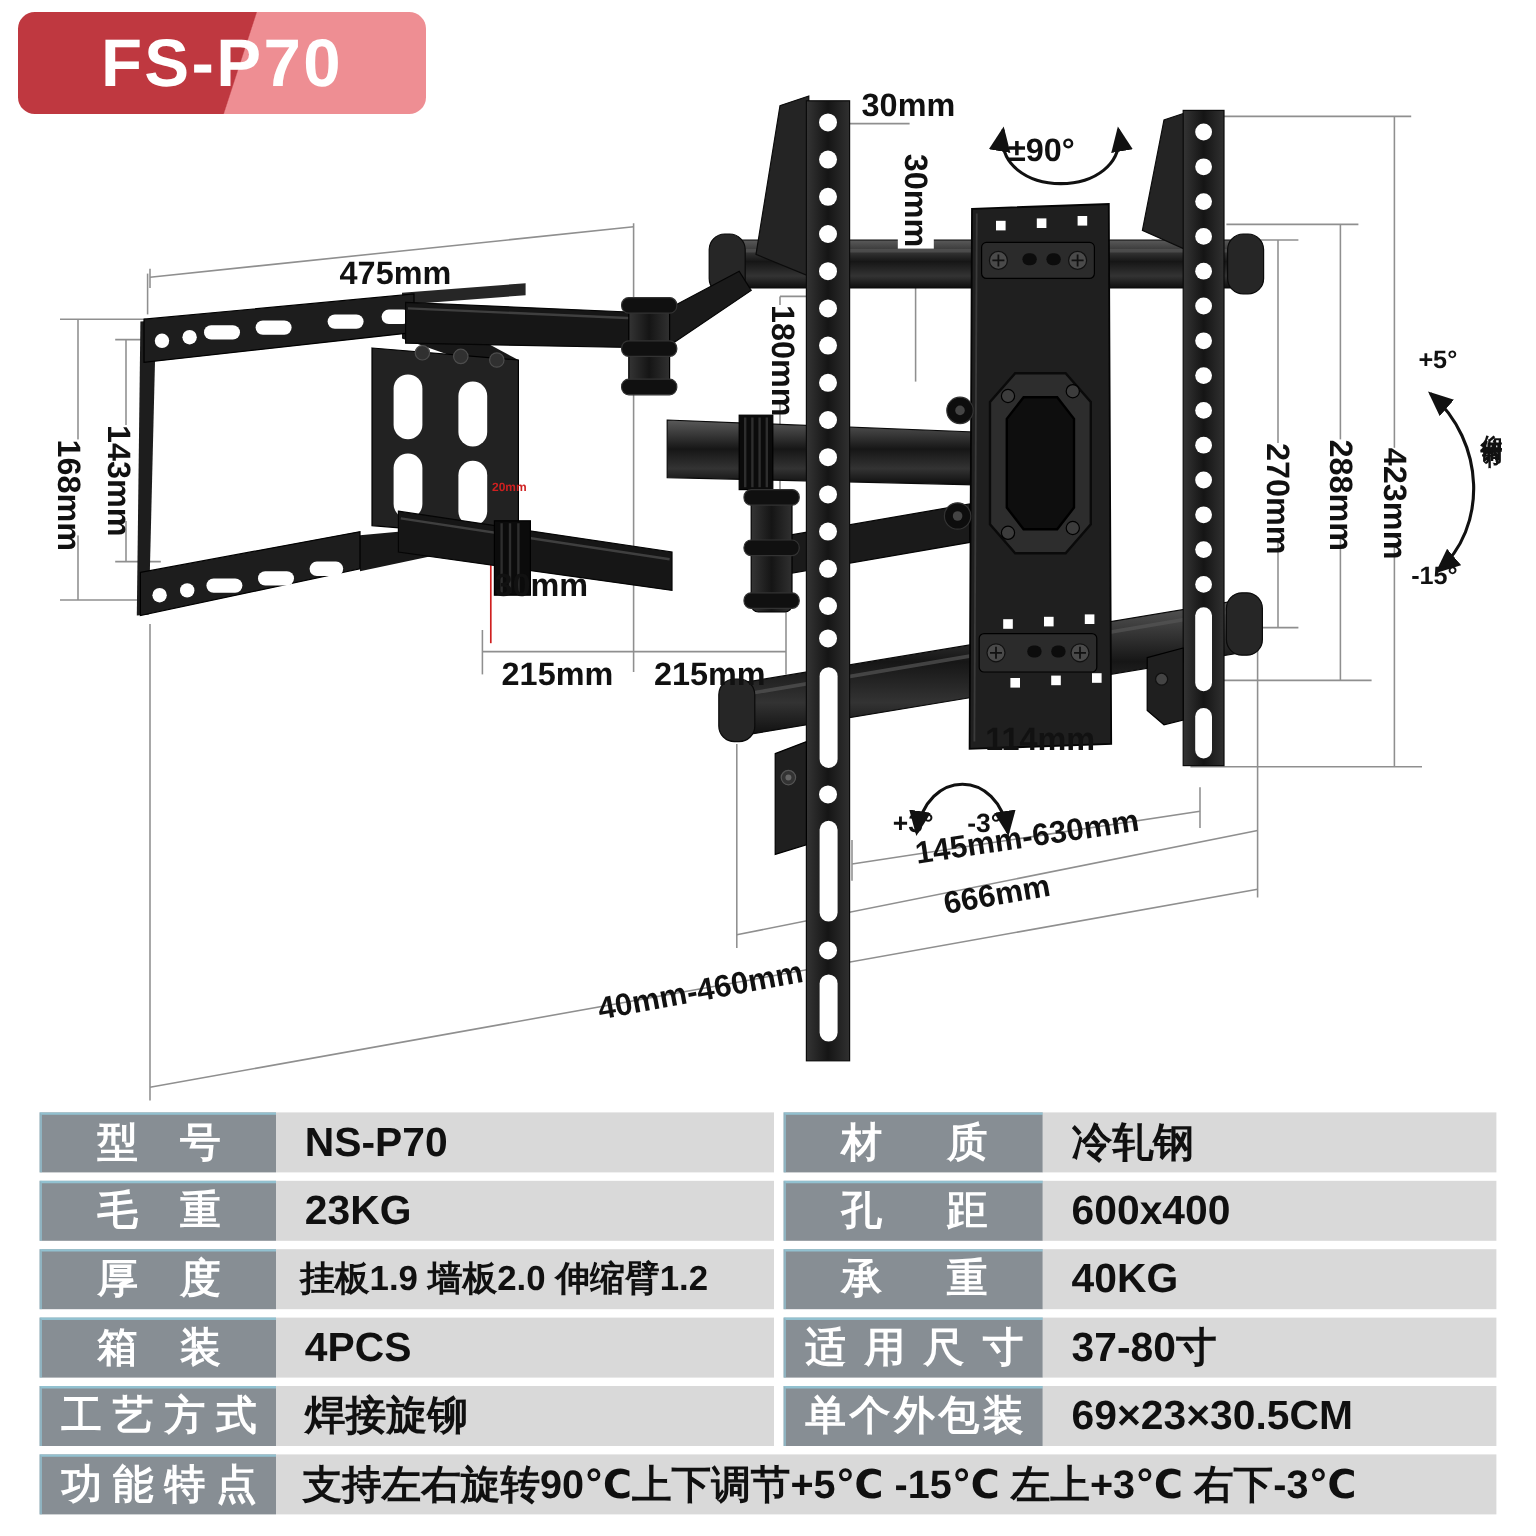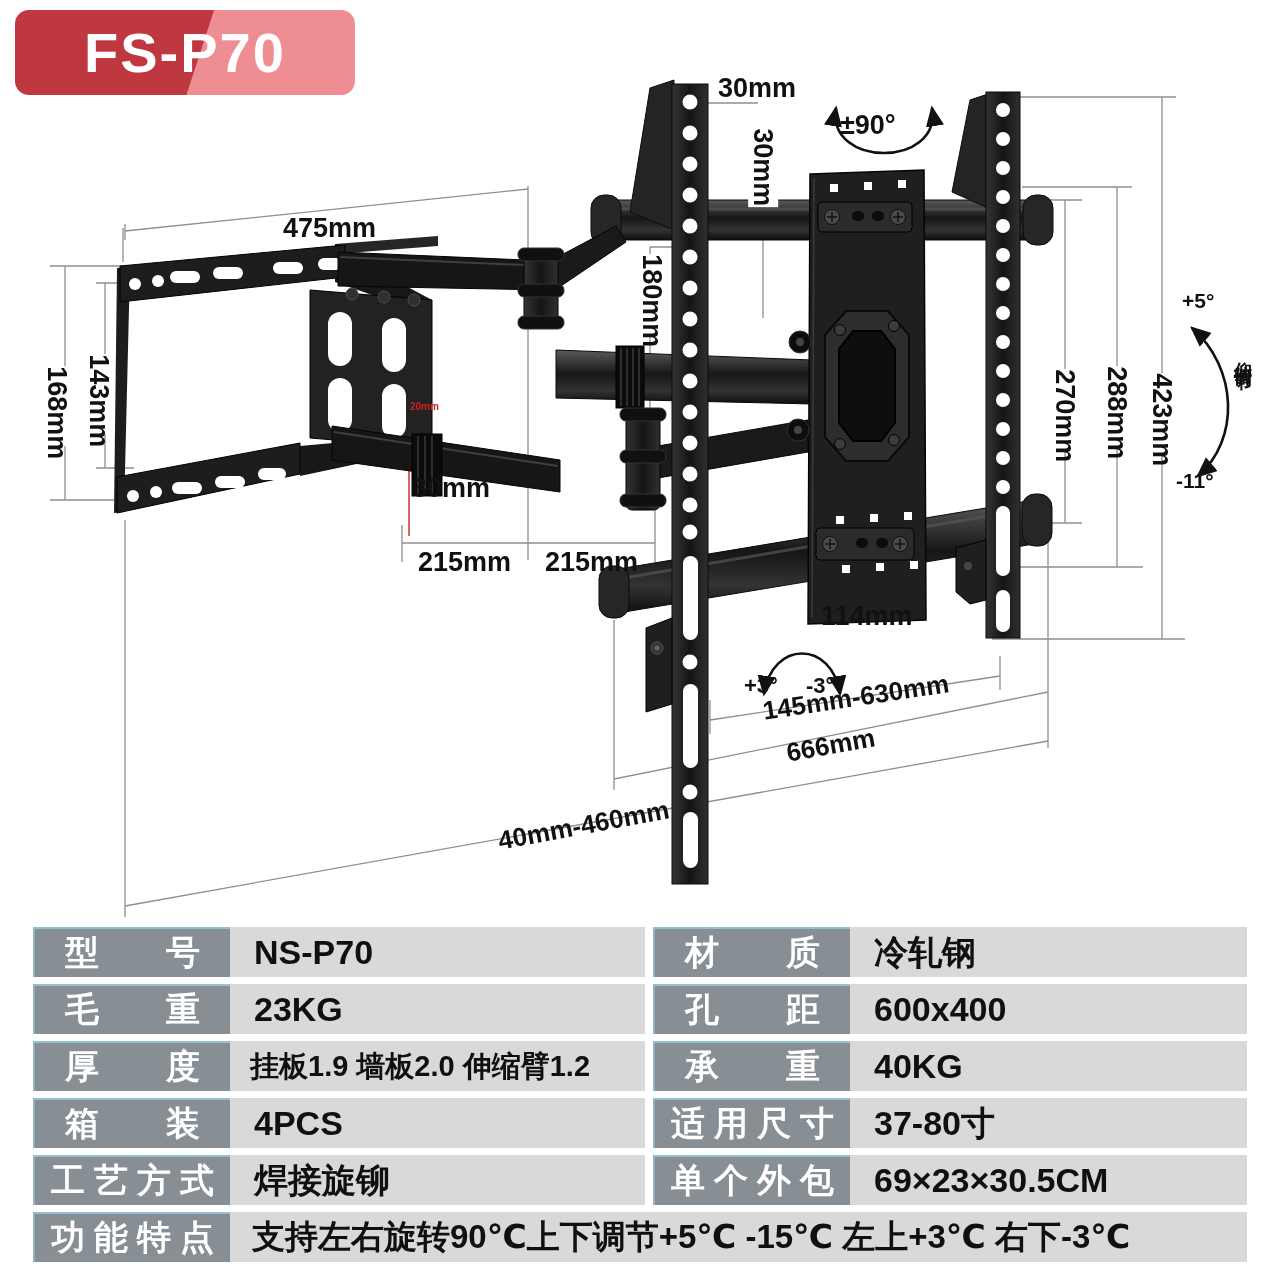--- a/index.html
+++ b/index.html
@@ -26,30 +26,30 @@
   .dim.slant{font-size:26px;transform-origin:center;}
   .dim.caption-vert{
     writing-mode:vertical-rl;font-size:18px;letter-spacing:3px;font-weight:700;
   }
   
   #spec-table{position:absolute;left:33px;top:927px;width:1214px;}
   .spec-row{display:flex;height:50px;margin-bottom:7px;}
   .cell{box-sizing:border-box;overflow:hidden;}
   .lab{
     width:197px;background:#878e94;color:#fff;font-size:34px;font-weight:700;
-    line-height:46px;text-align:justify;text-align-last:justify;padding:0 30px;
+    line-height:46px;text-align:justify;text-align-last:justify;padding:0 46px;
     border-top:2px solid rgba(150,210,228,.75);border-left:2px solid rgba(150,210,228,.55);
   }
   .lab.wide{padding:0 16px;}
   .val{
     width:415px;background:#d9d9d9;color:#101010;font-size:34px;font-weight:700;
     line-height:50px;padding-left:24px;
   }
   .gap{width:8px;background:#fff;}
-  .lab2{width:197px;}
+  .lab2{width:216px;}
   .val2{flex:1;}
   .val.mid{font-size:29px;padding-left:20px;}
   .val.full{flex:1;font-size:33px;padding-left:22px;}
 </style>
 </head>
 <body>
 
 <div id="canvas">
 
   <div id="badge">
@@ -309,21 +309,21 @@
   <div class="dim vert" style="left:612px;top:279px;">180mm</div>
   <div class="dim red" style="left:410px;top:402px;">20mm</div>
   <div class="dim" style="left:412px;top:474px;">30mm</div>
   <div class="dim" style="left:418px;top:548px;">215mm</div>
   <div class="dim" style="left:545px;top:548px;">215mm</div>
   <div class="dim" style="left:821px;top:602px;">114mm</div>
   <div class="dim vert" style="left:1025px;top:394px;">270mm</div>
   <div class="dim vert" style="left:1077px;top:391px;">288mm</div>
   <div class="dim vert" style="left:1122px;top:398px;">423mm</div>
   <div class="dim small" style="left:1182px;top:290px;">+5°</div>
-  <div class="dim small" style="left:1176px;top:470px;">-11°</div>
+  <div class="dim small" style="left:1176px;top:470px;">-15°</div>
   <div class="dim caption-vert" style="left:1233px;top:348px;">仰俯调节</div>
   <div class="dim small" style="left:744px;top:674px;font-size:22px;">+3°</div>
   <div class="dim small" style="left:806px;top:674px;font-size:22px;">-3°</div>
   <div class="dim slant" style="left:762px;top:684px;transform:rotate(-8.5deg);">145mm-630mm</div>
   <div class="dim slant" style="left:786px;top:732px;transform:rotate(-10deg);">666mm</div>
   <div class="dim slant" style="left:497px;top:812px;transform:rotate(-10.5deg);">40mm-460mm</div>
 
   <div id="spec-table">
     <div class="spec-row">
       <div class="cell lab">型号</div>

